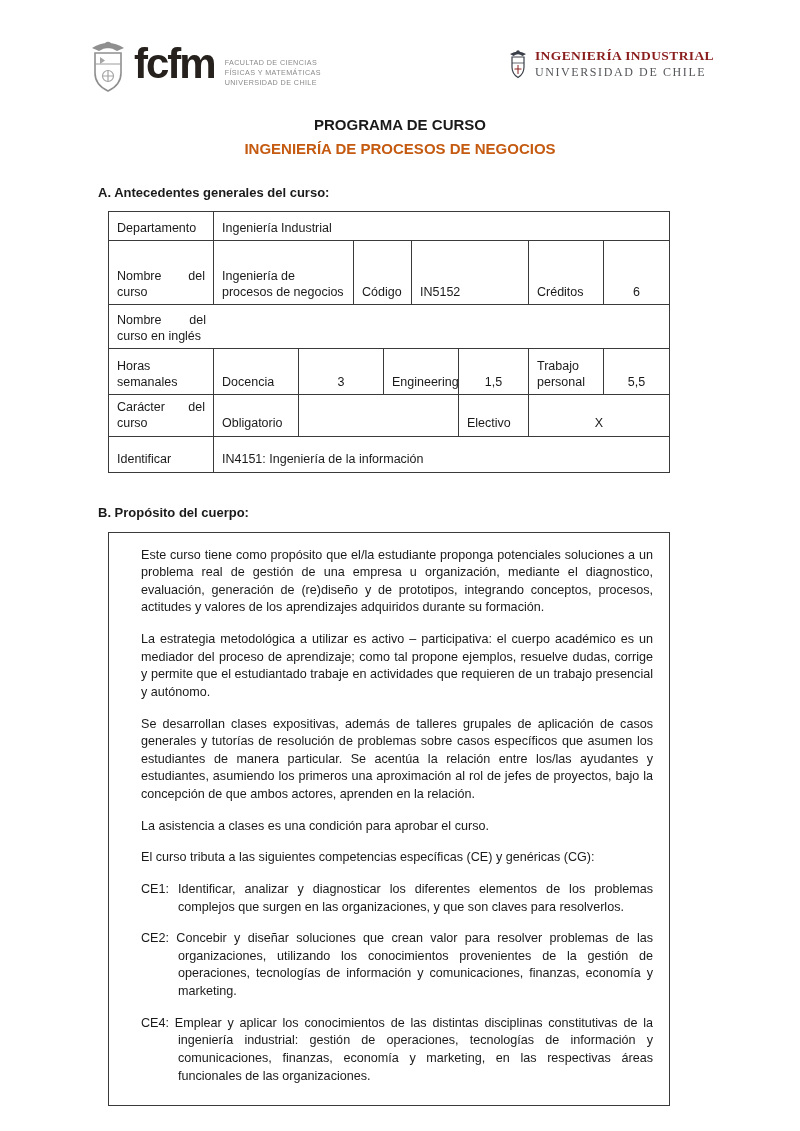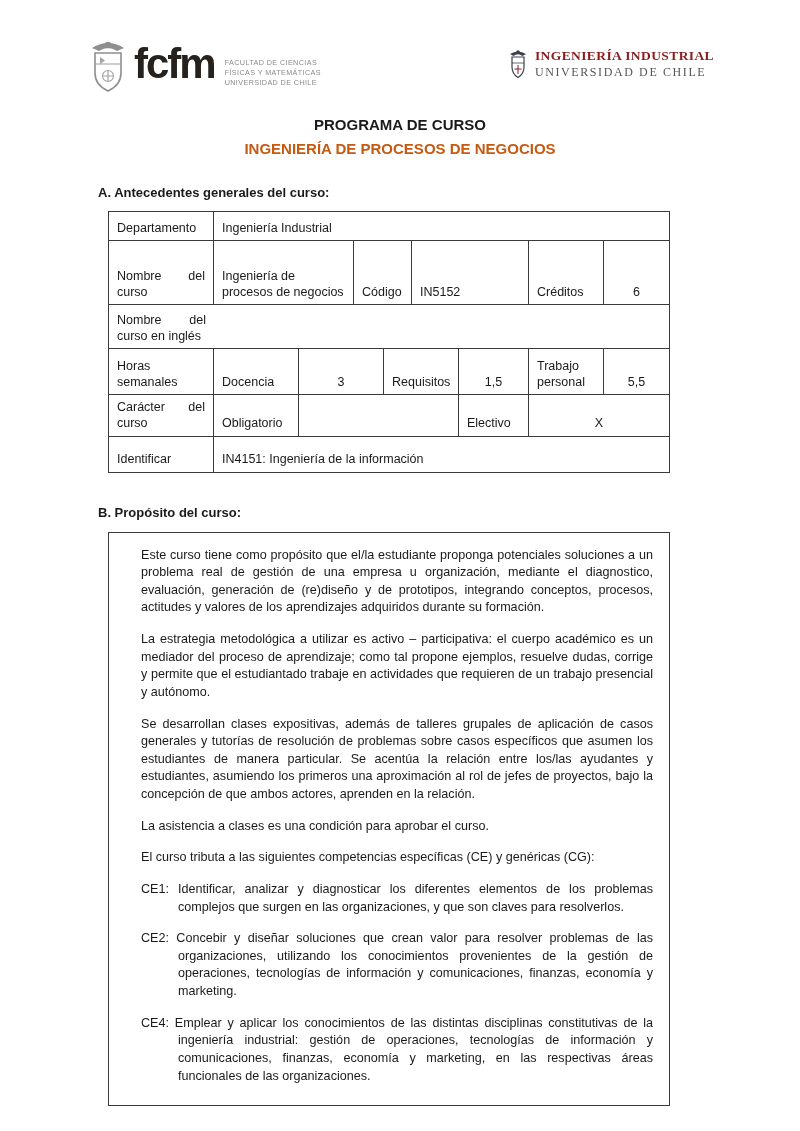--- a/index.html
+++ b/index.html
@@ -141,21 +141,21 @@
         <div class="tcell w105">
             <span class="ct">Horas semanales</span>
           </div>
         <div class="tcell w85">
             <span class="ct">Docencia</span>
           </div>
         <div class="tcell w85 center">
             <span class="ct">3</span>
           </div>
         <div class="tcell w75">
-            <span class="ct">Requisitos</span>
+            <span class="ct">Engineering</span>
           </div>
         <div class="tcell w70 center">
             <span class="ct">1,5</span>
           </div>
         <div class="tcell w75">
             <span class="ct">Trabajo personal</span>
           </div>
         <div class="tcell w65 center">
             <span class="ct">5,5</span>
           </div>
@@ -183,21 +183,21 @@
         <div class="tcell w105">
             <span class="ct">Identificar</span>
           </div>
         <div class="tcell grow">
             <span class="ct">IN4151: Ingeniería de la información</span>
           </div>
       </div>
 
     </div>
 
-    <div class="sec-h" style="margin-top:32px;">B. Propósito del curso:</div>
+    <div class="sec-h" style="margin-top:32px;">B. Propósito del cuerpo:</div>
 
     <div class="pbox">
       <p>Este curso tiene como propósito que el/la estudiante proponga potenciales soluciones a un problema real de gestión de una empresa u organización, mediante el diagnostico, evaluación, generación de (re)diseño y de prototipos, integrando conceptos, procesos, actitudes y valores de los aprendizajes adquiridos durante su formación.</p>
       <p>La estrategia metodológica a utilizar es activo – participativa:  el cuerpo académico es un mediador del proceso de aprendizaje; como tal propone ejemplos, resuelve dudas, corrige y permite que el estudiantado trabaje en actividades que requieren de un trabajo presencial y autónomo.</p>
       <p>Se desarrollan clases expositivas, además de talleres grupales de aplicación de casos generales y tutorías de resolución de problemas sobre casos específicos que asumen los estudiantes de manera particular. Se acentúa la relación entre los/las ayudantes y estudiantes, asumiendo los primeros una aproximación al rol de jefes de proyectos, bajo la concepción de que ambos actores, aprenden en la relación.</p>
       <p>La asistencia a clases es una condición para aprobar el curso.</p>
       <p>El curso tributa a las siguientes competencias específicas (CE) y genéricas (CG):</p>
 
       <p class="ce"><span>CE1:</span> <span>Identificar, analizar y diagnosticar los diferentes elementos de los problemas complejos que surgen en las organizaciones, y que son claves para resolverlos.</span></p>
       <p class="ce"><span>CE2:</span> <span>Concebir y diseñar soluciones que crean valor para resolver problemas de las organizaciones, utilizando los conocimientos provenientes de la gestión de operaciones, tecnologías de información y comunicaciones, finanzas, economía y marketing.</span></p>

